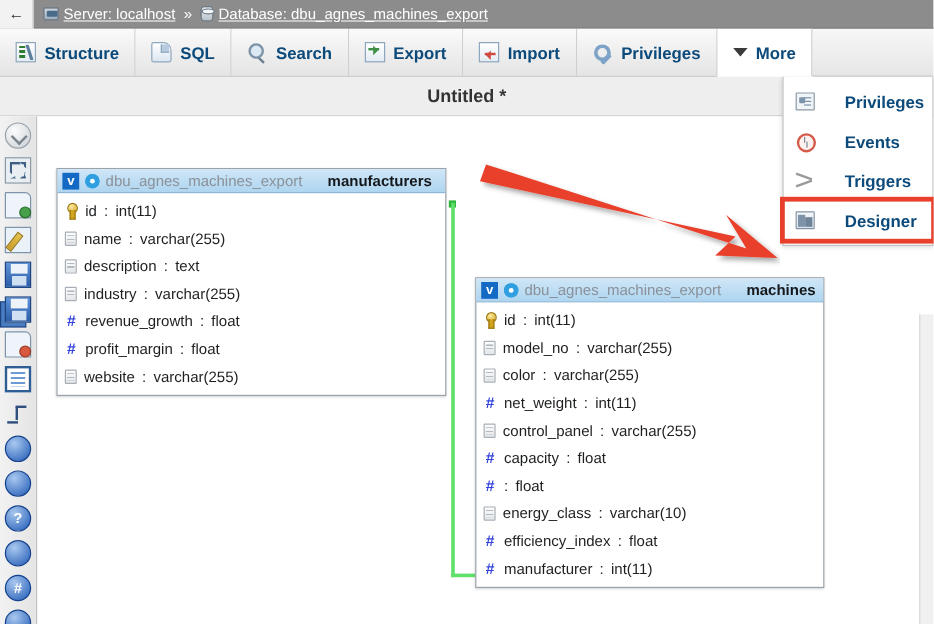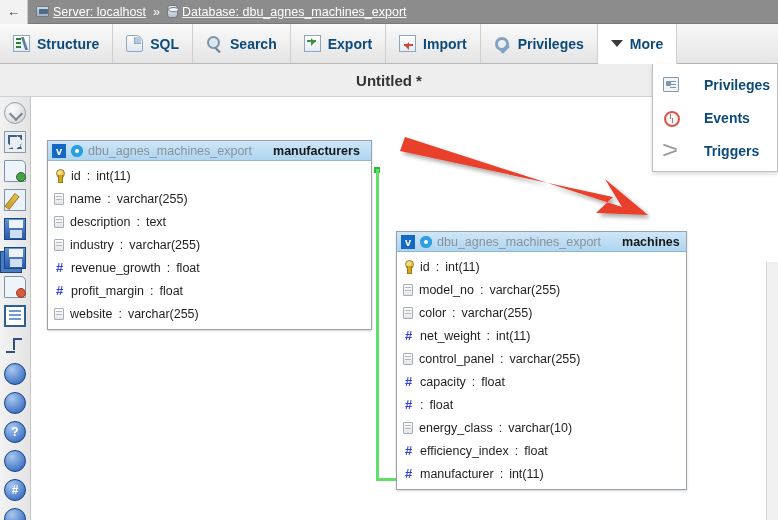--- a/index.html
+++ b/index.html
@@ -523,20 +523,24 @@
       <span>Privileges</span>
     </div>
     <div class="menu-item">
       <span class="m-ico mi-even"></span>
       <span>Events</span>
     </div>
     <div class="menu-item">
       <span class="m-ico mi-trig"></span>
       <span>Triggers</span>
     </div>
+    <div class="menu-item highlight">
+      <span class="m-ico mi-desi"></span>
+      <span>Designer</span>
+    </div>
   </div>
 
   <svg class="annot" width="250" height="90" viewBox="0 0 250 90">
     <defs>
       <filter id="sh" x="-20%" y="-20%" width="150%" height="150%">
         <feDropShadow dx="3" dy="3" stdDeviation="2" flood-color="#000" flood-opacity="0.35"></feDropShadow>
       </filter>
     </defs>
     <g filter="url(#sh)">
       <path d="M 5 2 L 222 72 L 205 44 L 248 80 L 196 78 L 213 62 L 0 16 Z" fill="#e8402c"></path>

